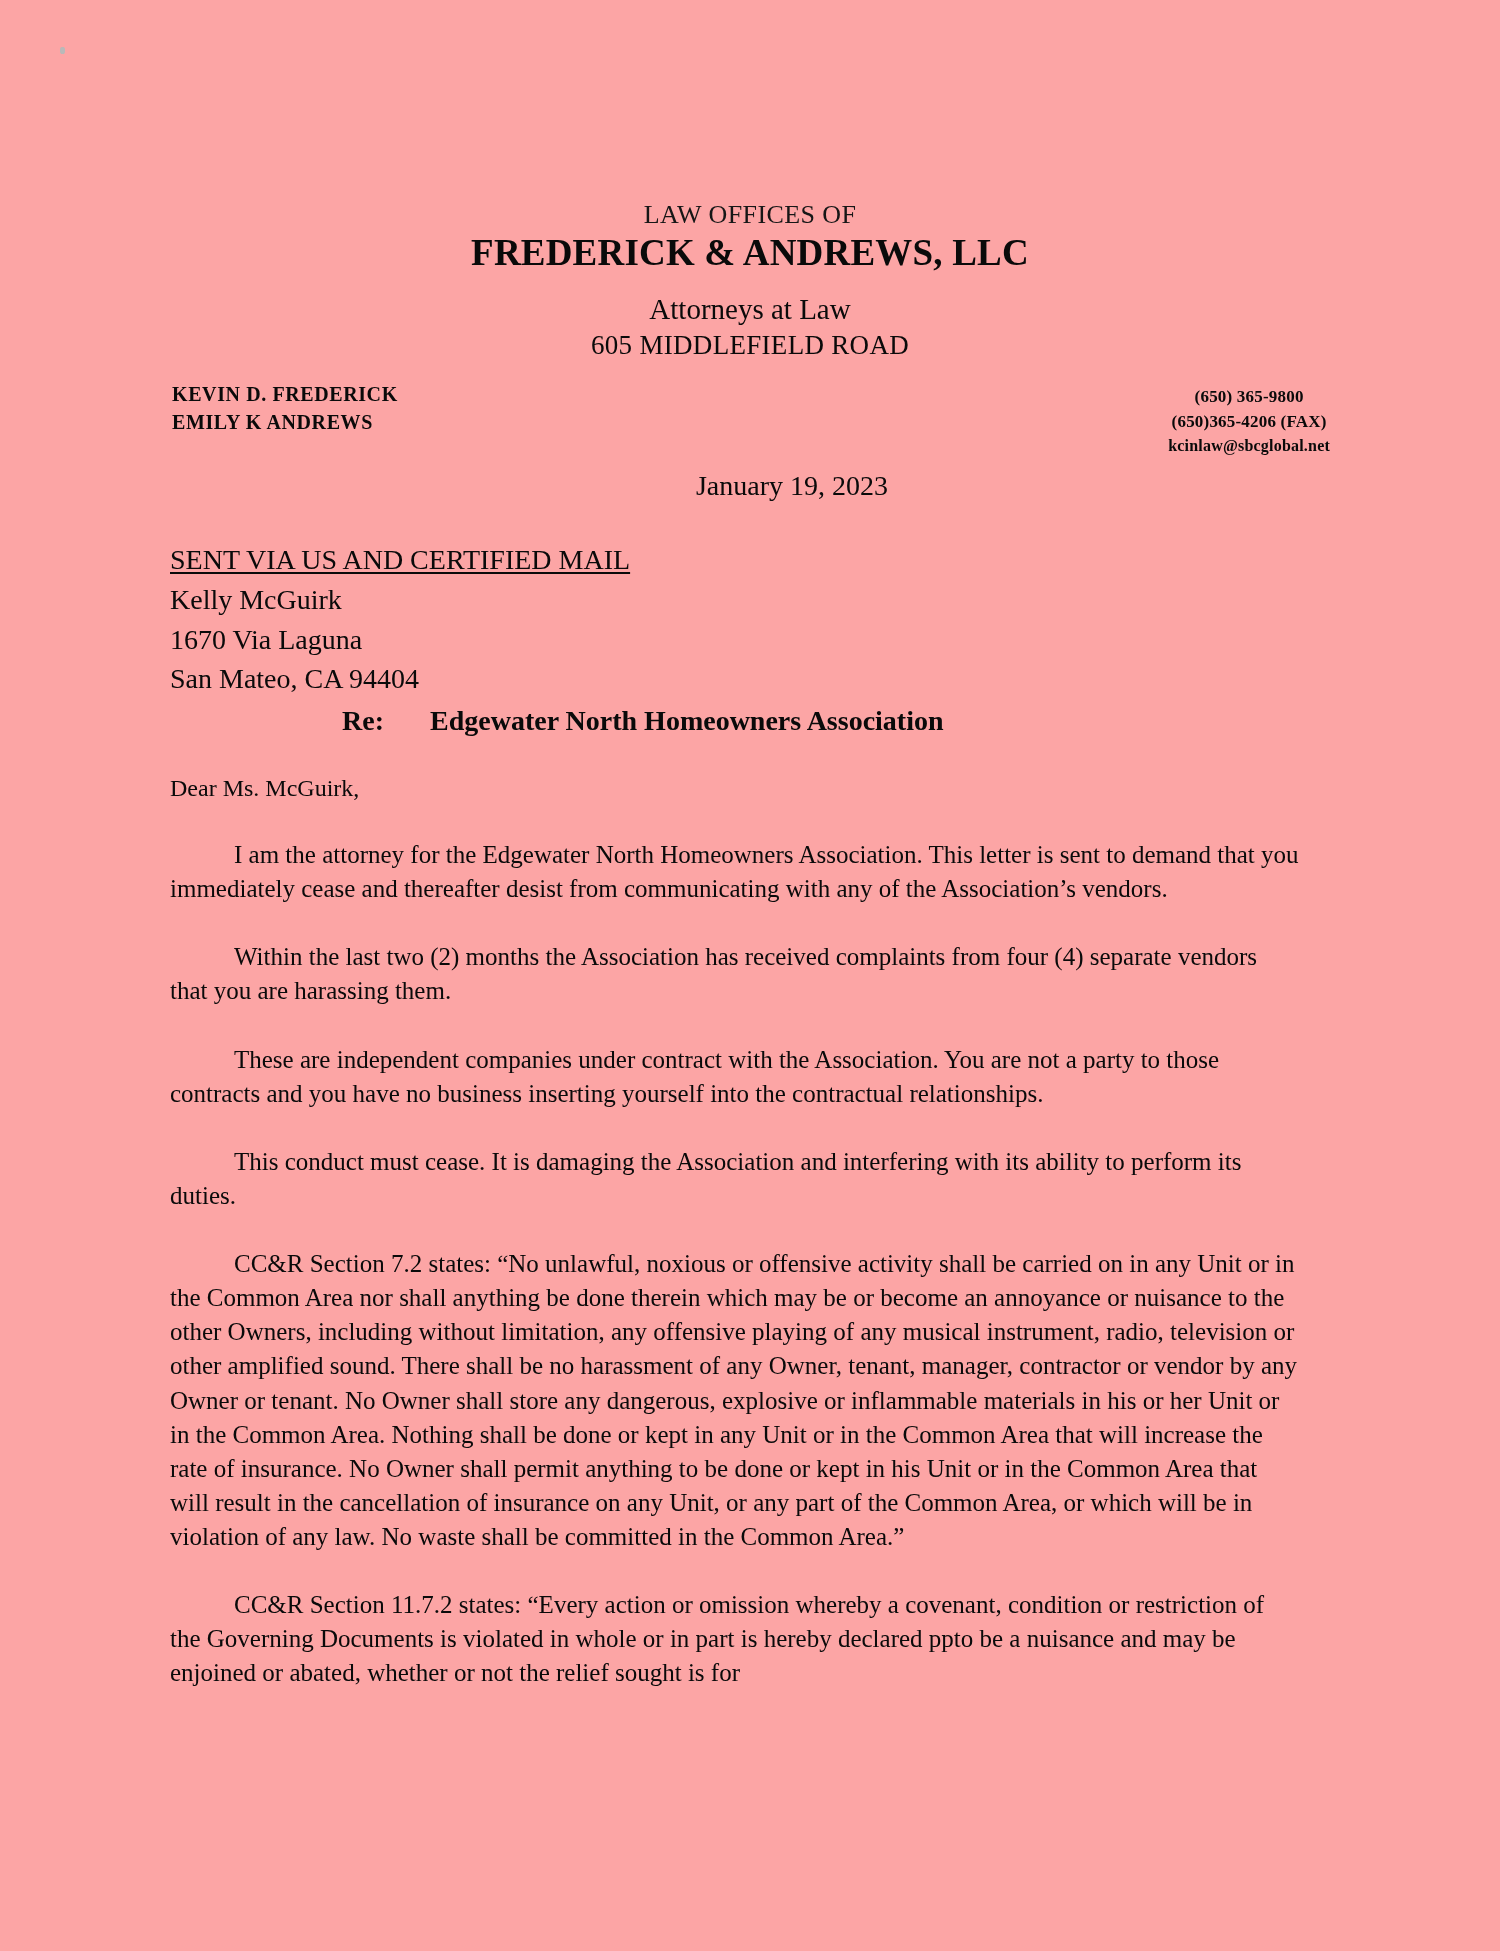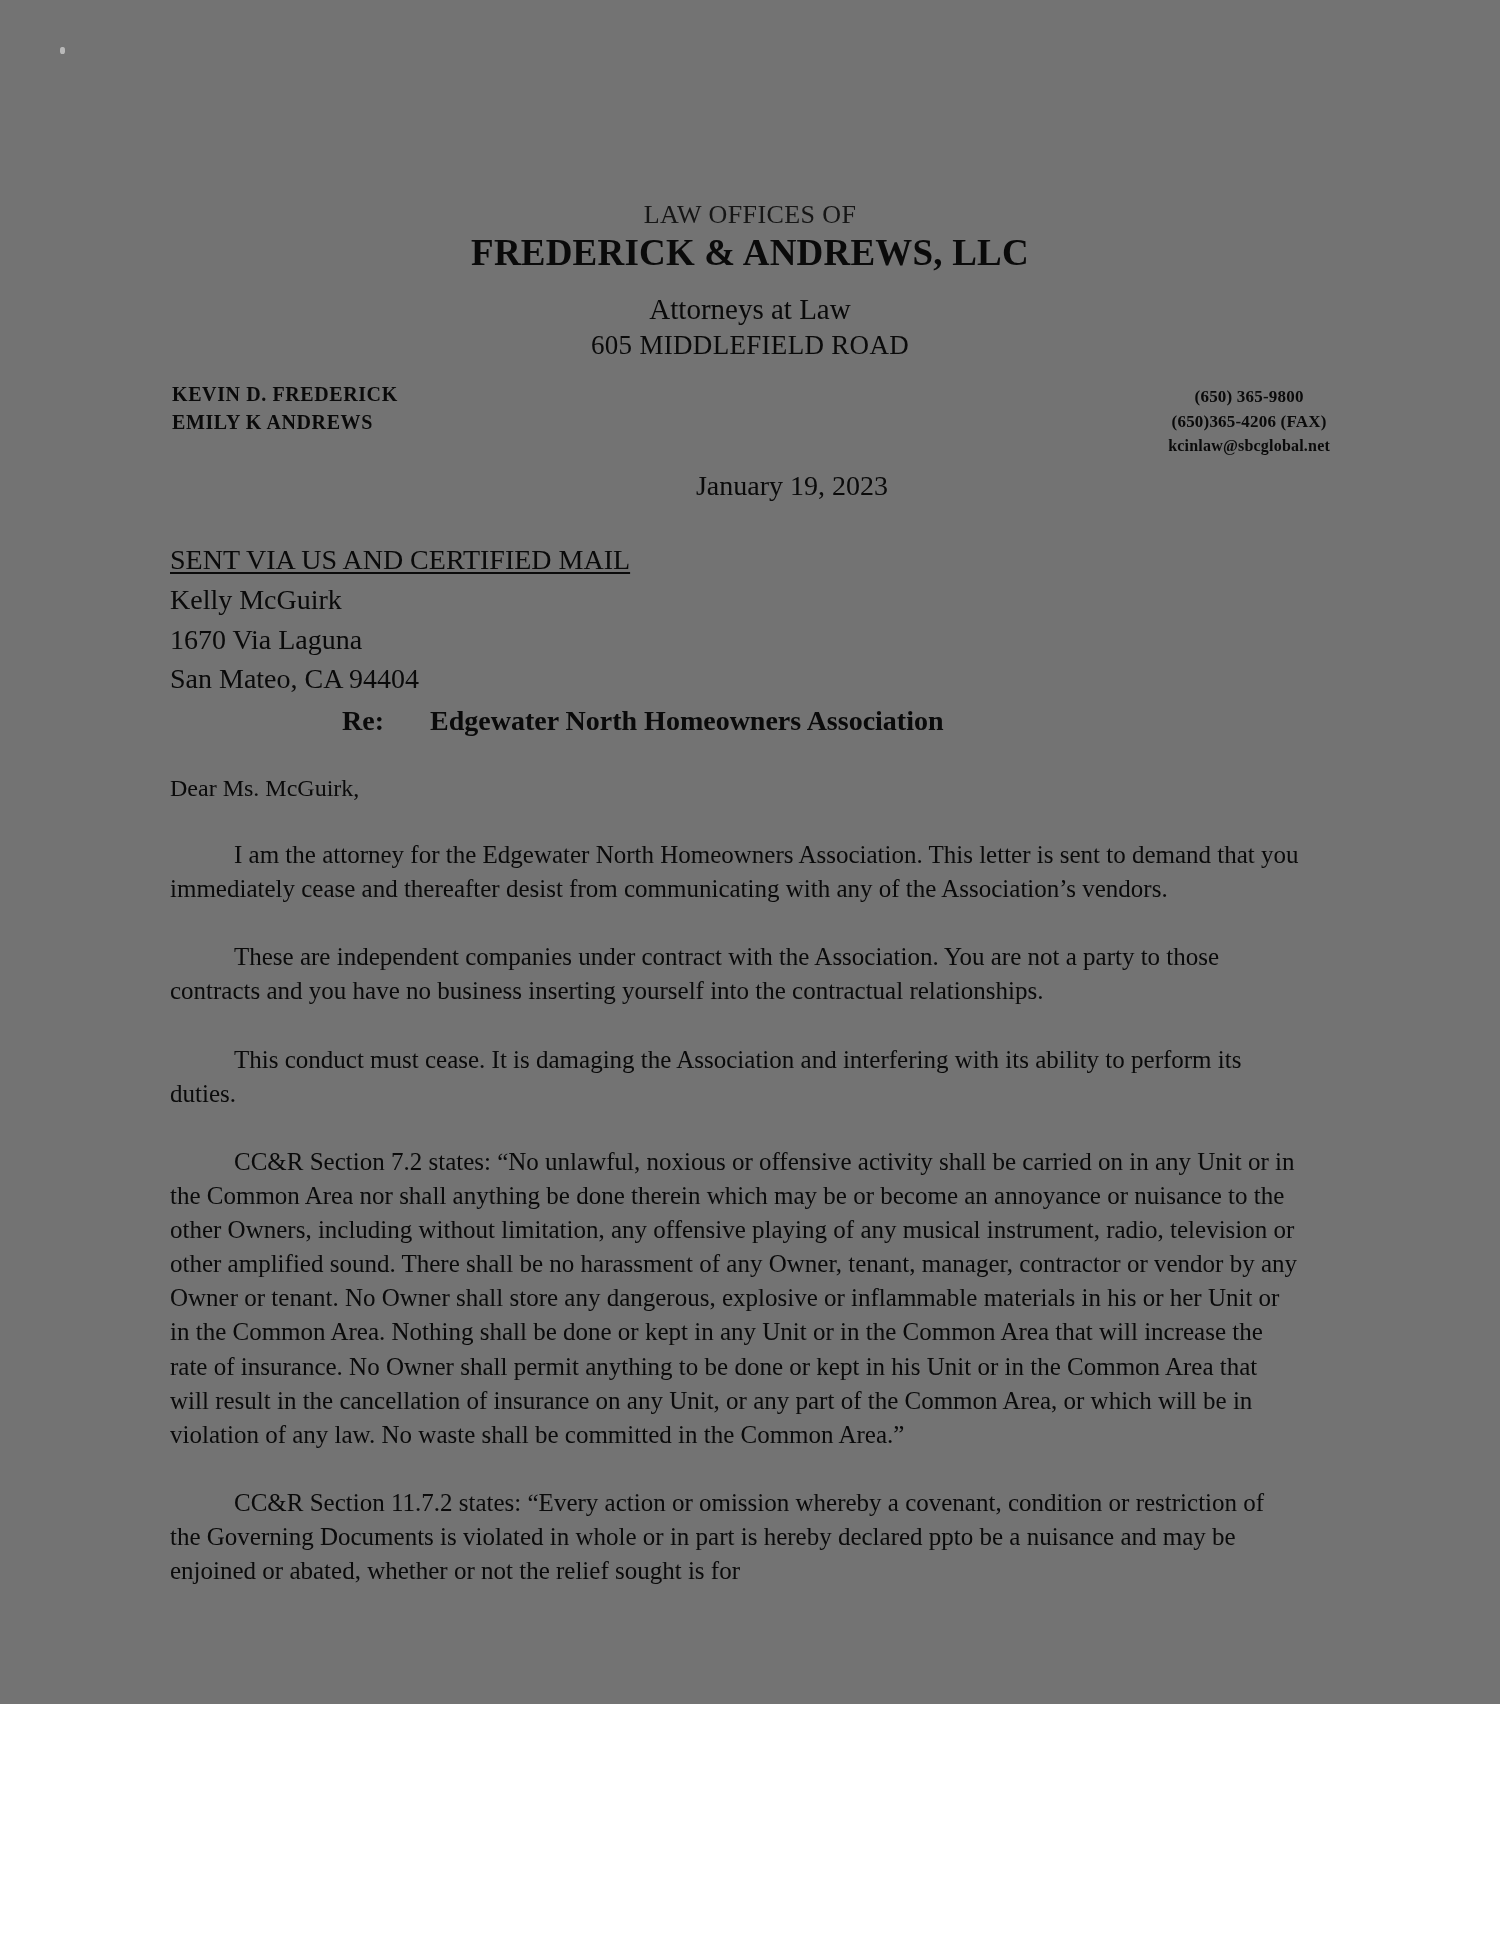--- a/index.html
+++ b/index.html
@@ -3,22 +3,22 @@
 <meta charset="utf-8">
 <style>
   html, body {
     margin: 0;
     padding: 0;
     background: #ffffff;
   }
   .page {
     position: relative;
     width: 1500px;
-    height: 1704px;
-    background: #737373;
+    height: 1951px;
+    background: #fca5a5;
     font-family: "Liberation Serif", "DejaVu Serif", serif;
     color: #0a0a0a;
     overflow: hidden;
   }
 
   
   .scan-speck {
     position: absolute;
     left: 60px;
     top: 47px;
@@ -188,19 +188,20 @@
   </div>
 
   <div class="re-line">
     <span class="re-label">Re:</span><span>Edgewater North Homeowners Association</span>
   </div>
 
   <div class="salutation">Dear Ms. McGuirk,</div>
 
   <div class="body-text">
     <p>I am the attorney for the Edgewater North Homeowners Association.  This letter is sent to demand that you immediately cease and thereafter desist from communicating with any of the Association’s vendors.</p>
+    <p>Within the last two (2) months the Association has received complaints from four (4) separate vendors that you are harassing them.</p>
     <p>These are independent companies under contract with the Association.  You are not a party to those contracts and you have no business inserting yourself into the contractual relationships.</p>
     <p>This conduct must cease.  It is damaging the Association and interfering with its ability to perform its duties.</p>
     <p>CC&amp;R Section 7.2 states: “No unlawful, noxious or offensive activity shall be carried on in any Unit or in the Common Area nor shall anything be done therein which may be or become an annoyance or nuisance to the other Owners, including without limitation, any offensive playing of any musical instrument, radio, television or other amplified sound. There shall be no harassment of any Owner, tenant, manager, contractor or vendor by any Owner or tenant. No Owner shall store any dangerous, explosive or inflammable materials in his or her Unit or in the Common Area. Nothing shall be done or kept in any Unit or in the Common Area that will increase the rate of insurance. No Owner shall permit anything to be done or kept in his Unit or in the Common Area that will result in the cancellation of insurance on any Unit, or any part of the Common Area, or which will be in violation of any law. No waste shall be committed in the Common Area.”</p>
     <p>CC&amp;R Section 11.7.2 states: “Every action or omission whereby a covenant, condition or restriction of the Governing Documents is violated in whole or in part is hereby declared ppto be a nuisance and may be enjoined or abated, whether or not the relief sought is for</p>
   </div>
 
 </div>
 
 </body></html>

